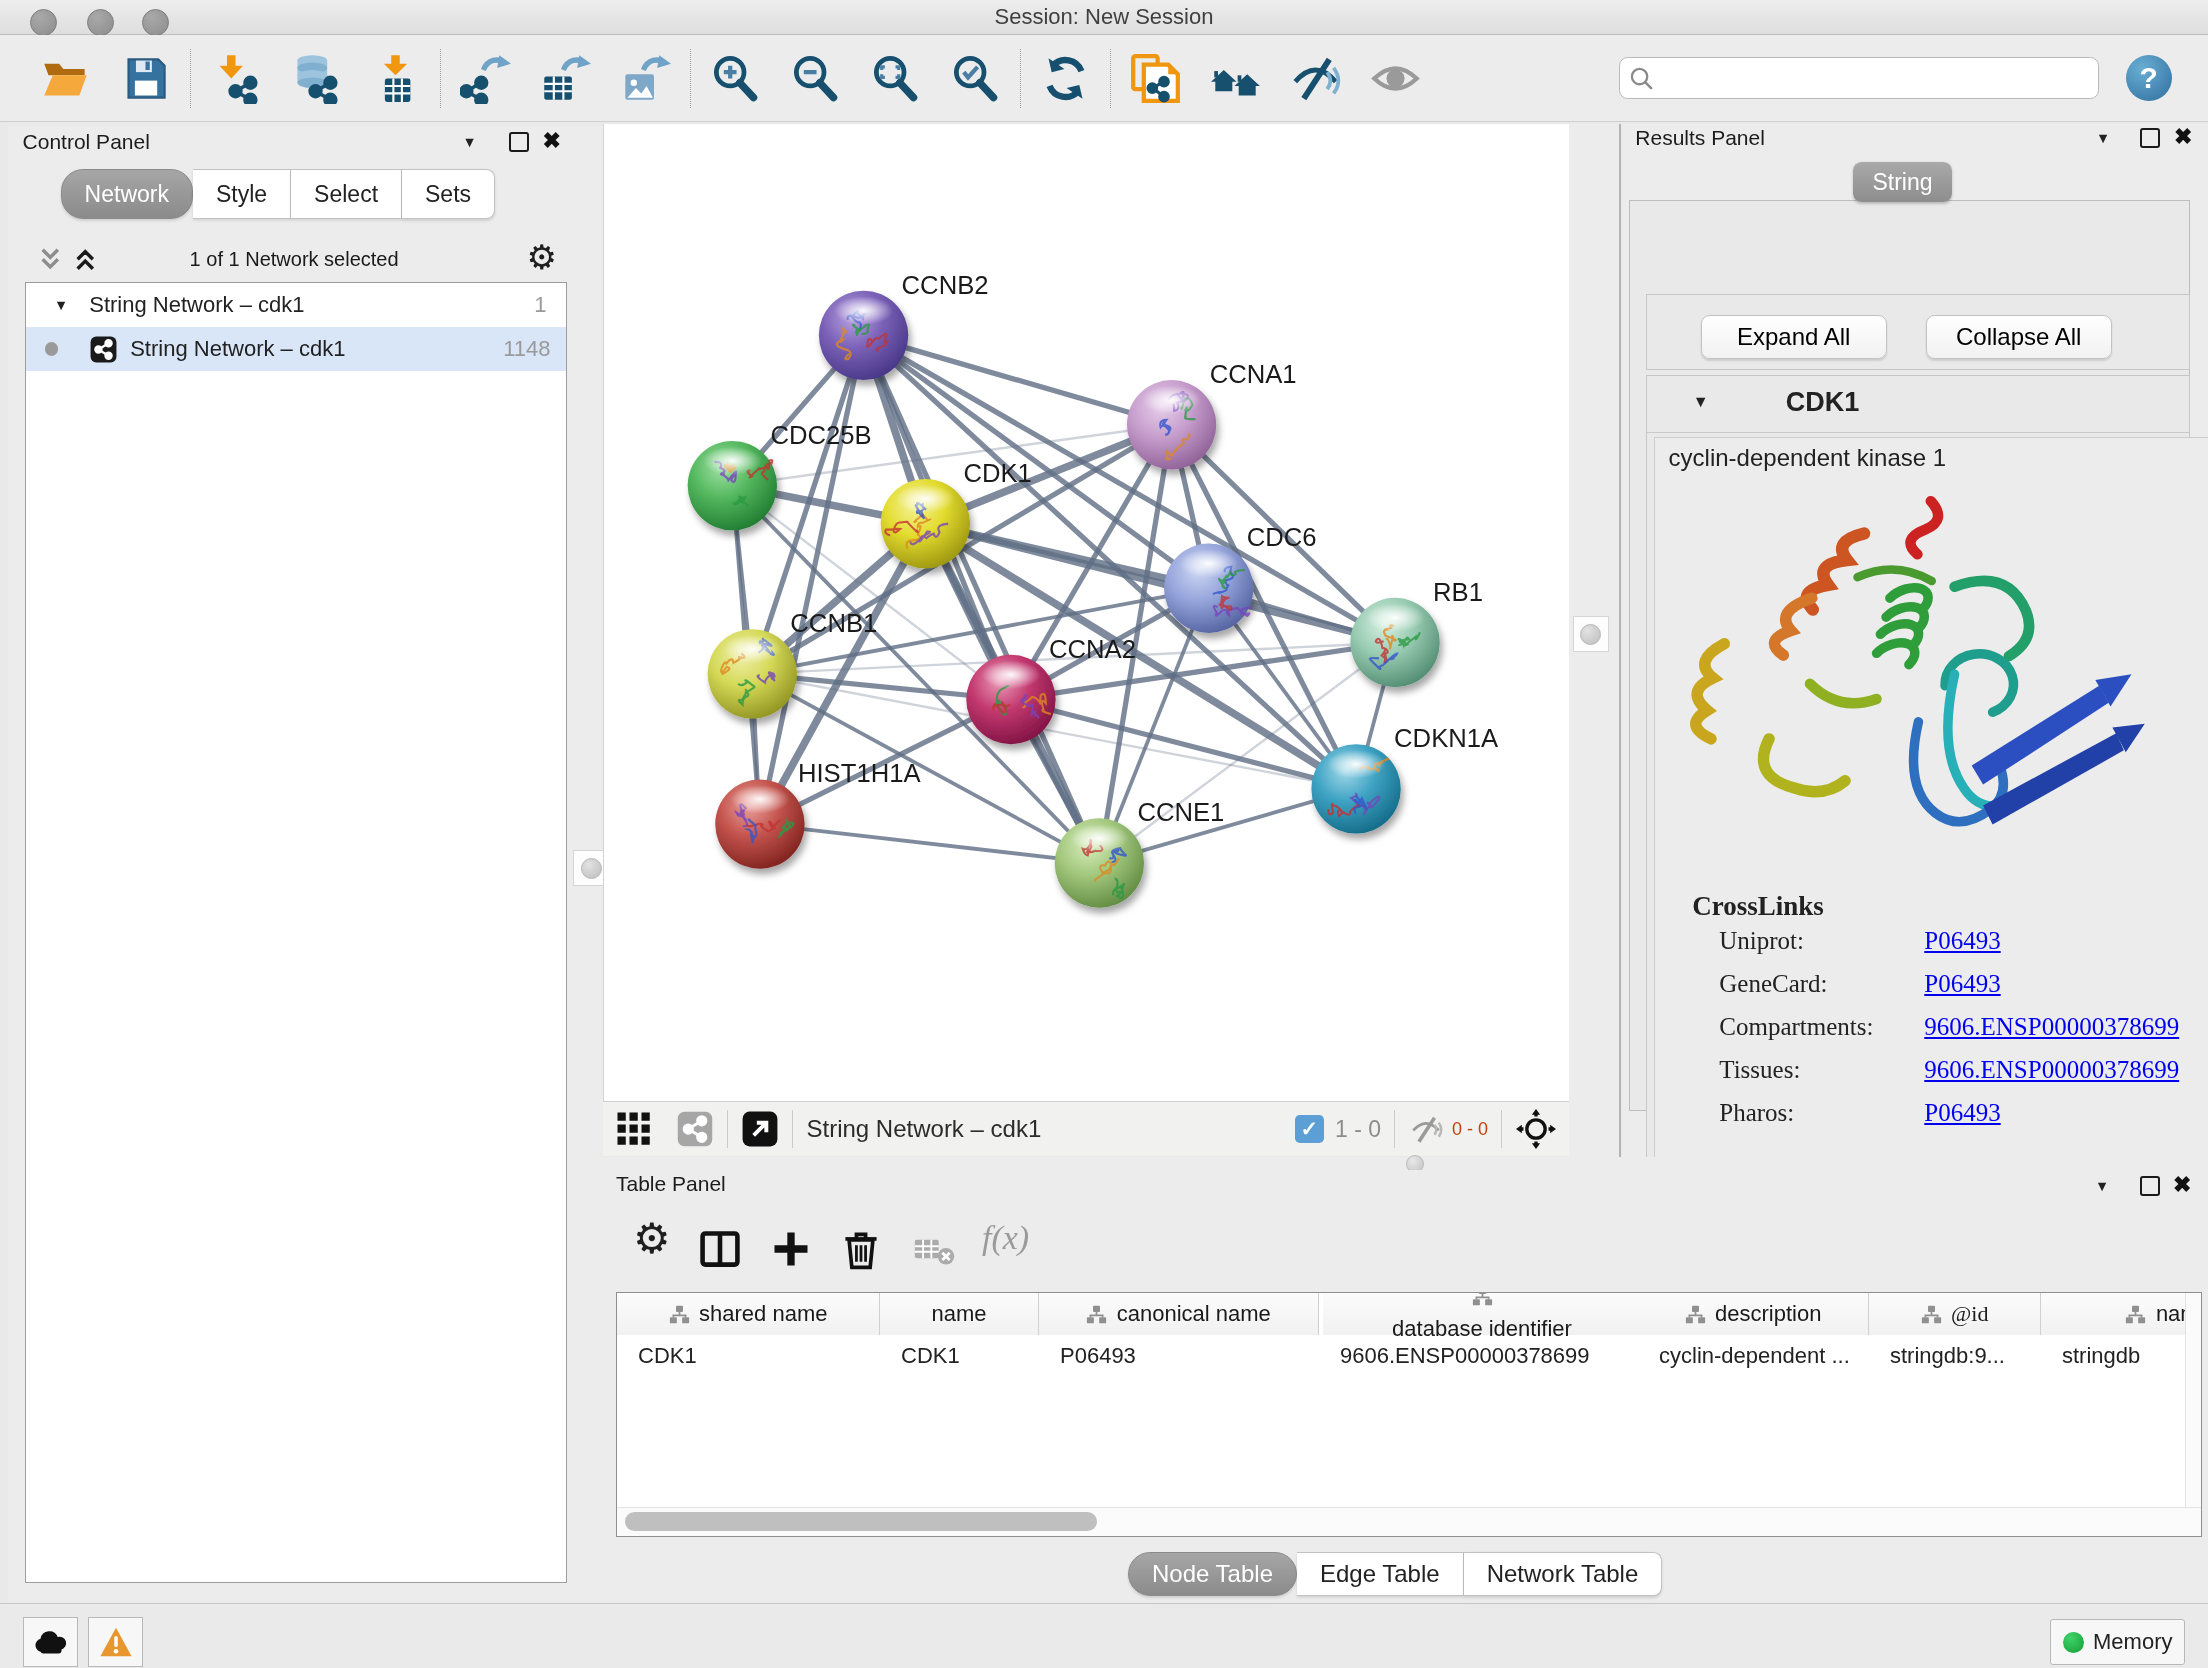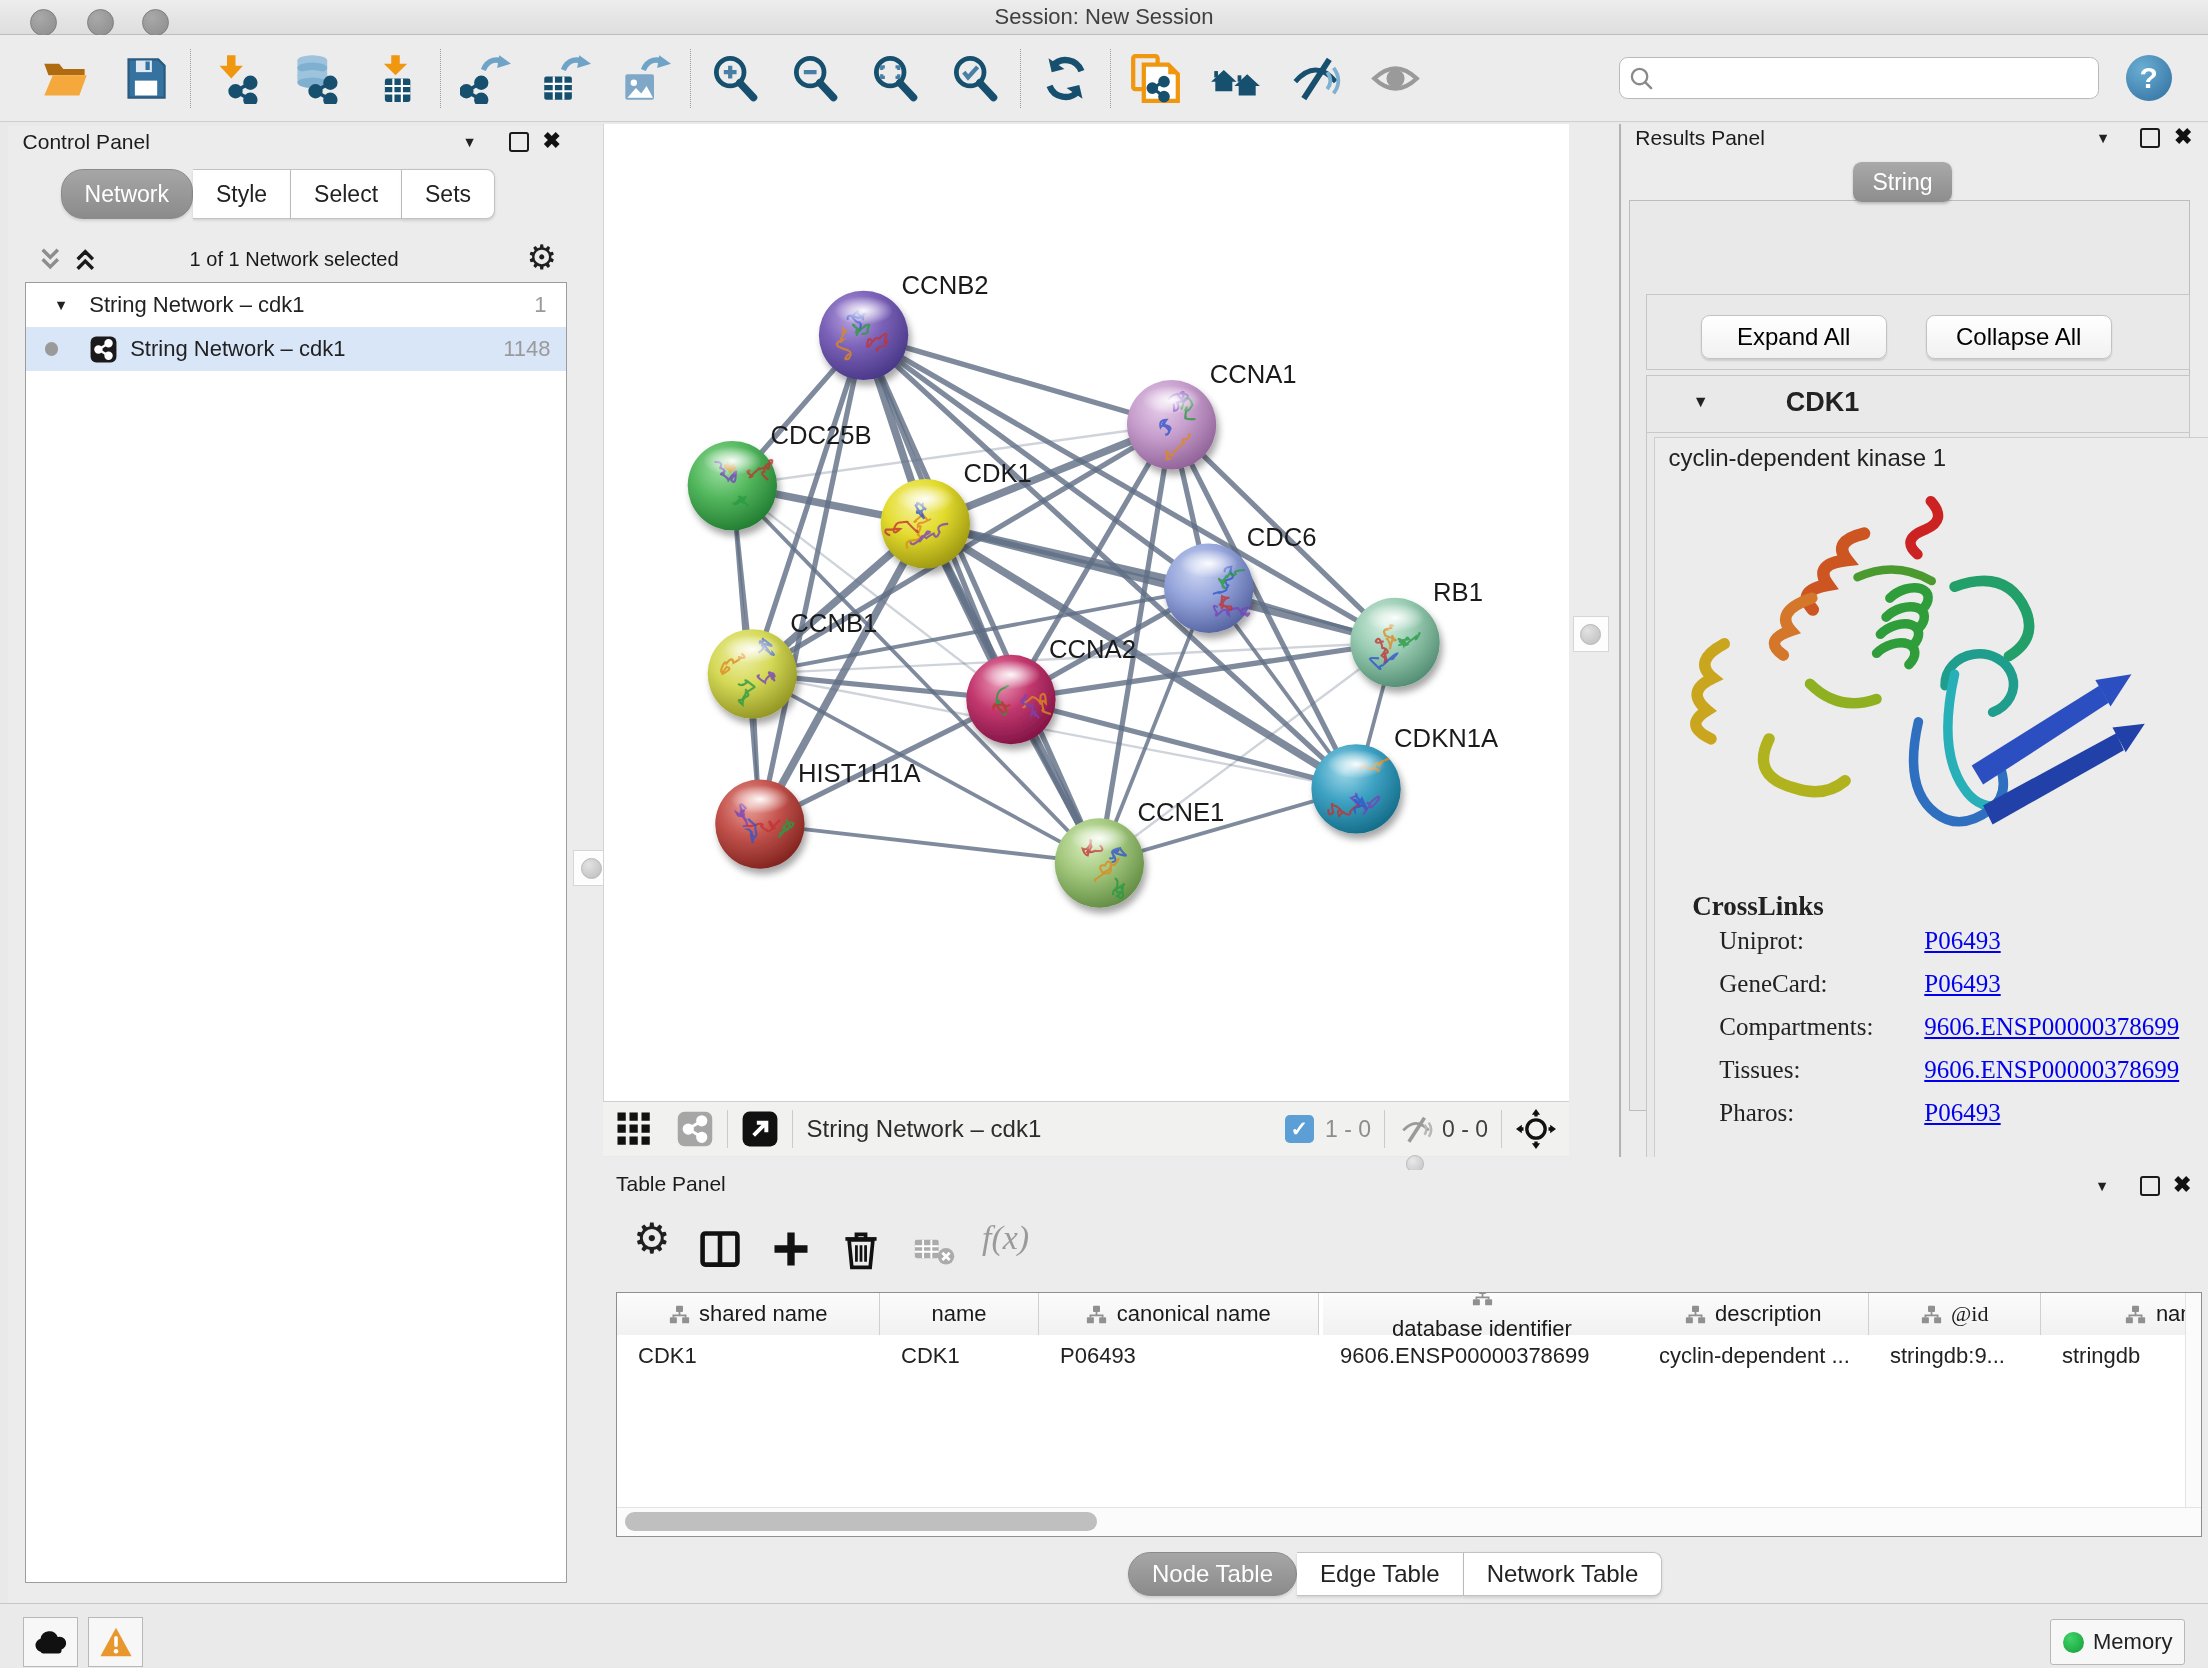--- a/index.html
+++ b/index.html
@@ -627,21 +627,21 @@
   <div style="margin-left:auto;display:flex;align-items:center">
     <span style="width:28.5px;height:28.5px;background:#5b9fd6;border-radius:4.8px;color:#fff;font-size:21px;font-weight:bold;
                  text-align:center;line-height:28.5px;display:inline-block">✓</span>
     <span style="font-size:23px;color:#8d8d8d;margin-left:11.4px">1 - 0</span>
     <div class="nt-sep"></div>
     <svg style="width:34px;height:34px" viewBox="0 0 48 48">
       <path d="M6 26q18-20 36 0" fill="none" stroke="#9a9a9a" stroke-width="4"></path>
       <path d="M36 8L14 42" stroke="#9a9a9a" stroke-width="5"></path>
       <path d="M36 18q5 7 0 14M42 15q7 10 0 20" stroke="#b8b8b8" stroke-width="3.5" fill="none"></path>
     </svg>
-    <span style="font-size:23px;color:#404040;margin-left:9.5px">0 - 0</span>
+    <span style="font-size:18px;color:#c2410c;margin-left:9.5px">0 - 0</span>
     <div class="nt-sep"></div>
     <svg style="width:40px;height:40px;margin-right:13.3px;cursor:pointer" viewBox="0 0 48 48">
       <circle cx="24" cy="24" r="11" fill="none" stroke="#111" stroke-width="4"></circle>
       <path d="M24 9V4M24 44v-5M9 24H4m40 0h-5" stroke="#111" stroke-width="4"></path>
       <path d="M19 7l5-7 5 7zM19 41l5 7 5-7zM7 19l-7 5 7 5zM41 19l7 5-7 5z" fill="#111"></path>
     </svg>
   </div>
 </div>
 
 <div id="gutter-right" class="abs">

